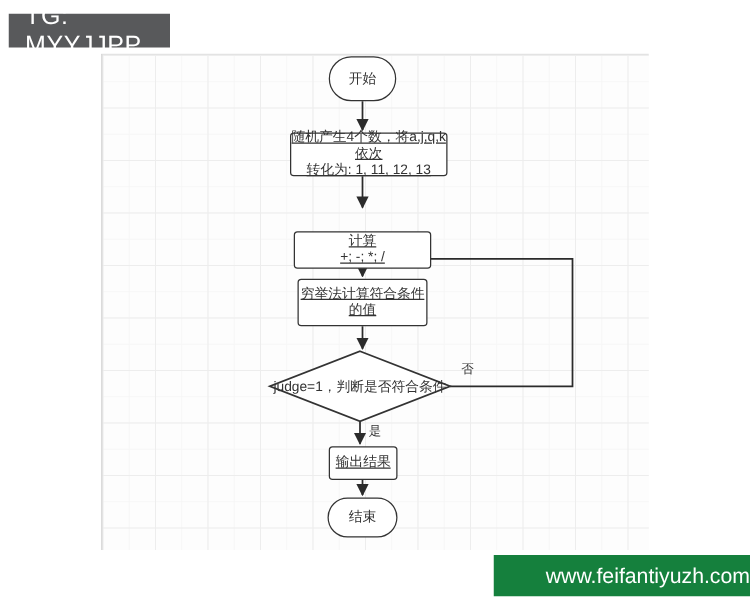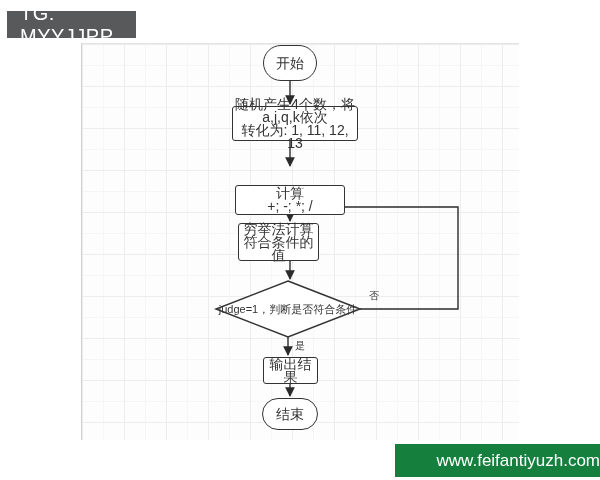--- a/index.html
+++ b/index.html
@@ -69,35 +69,35 @@
     pointer-events: none;
   }
 
   
   .node {
     position: absolute;
     box-sizing: border-box;
     background: #ffffff;
     border: 1.5px solid #333333;
     color: #333333;
-    font-size: 14px;
+    font-size: 11px;
     line-height: 13px;
     display: flex;
     flex-direction: column;
     align-items: center;
     justify-content: center;
     text-align: center;
   }
   .terminator { border-radius: 18px; }
-  .process    { border-radius: 3px; }
+  .process    { border-radius: 3px; text-decoration: underline; }
 
   .node-start   { left: 263px; top: 45px;  width: 54px;  height: 36px; }
   .node-gen     { left: 232px; top: 106px; width: 126px; height: 35px; }
   .node-calc    { left: 235px; top: 168px; width: 110px; height: 30px; margin-top: 17px; }
-  .node-exh     { left: 238px; top: 223px; width: 81px; height: 38px; }
+  .node-exh     { left: 238px; top: 223px; width: 104px; height: 38px; }
   .node-out     { left: 263px; top: 357px; width: 55px;  height: 27px; }
   .node-end     { left: 262px; top: 398px; width: 56px;  height: 32px; }
 
   .diamond-label {
     position: absolute;
     left: 218px; top: 301px;
     width: 140px; height: 16px;
     color: #333333;
     font-size: 11px;
     display: flex;

